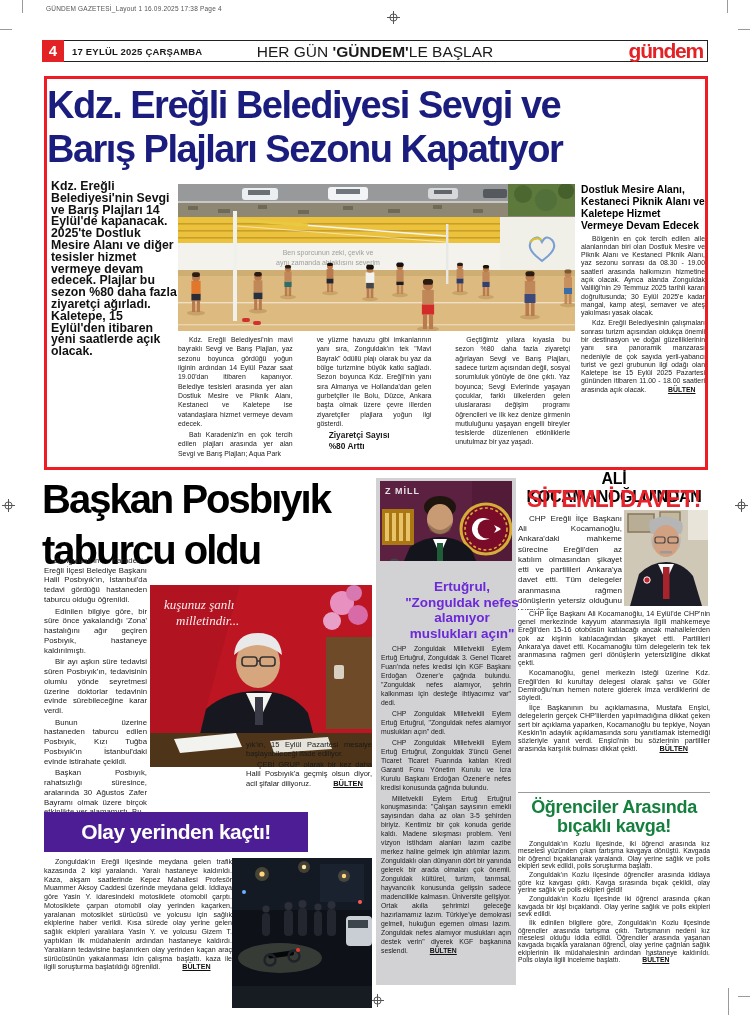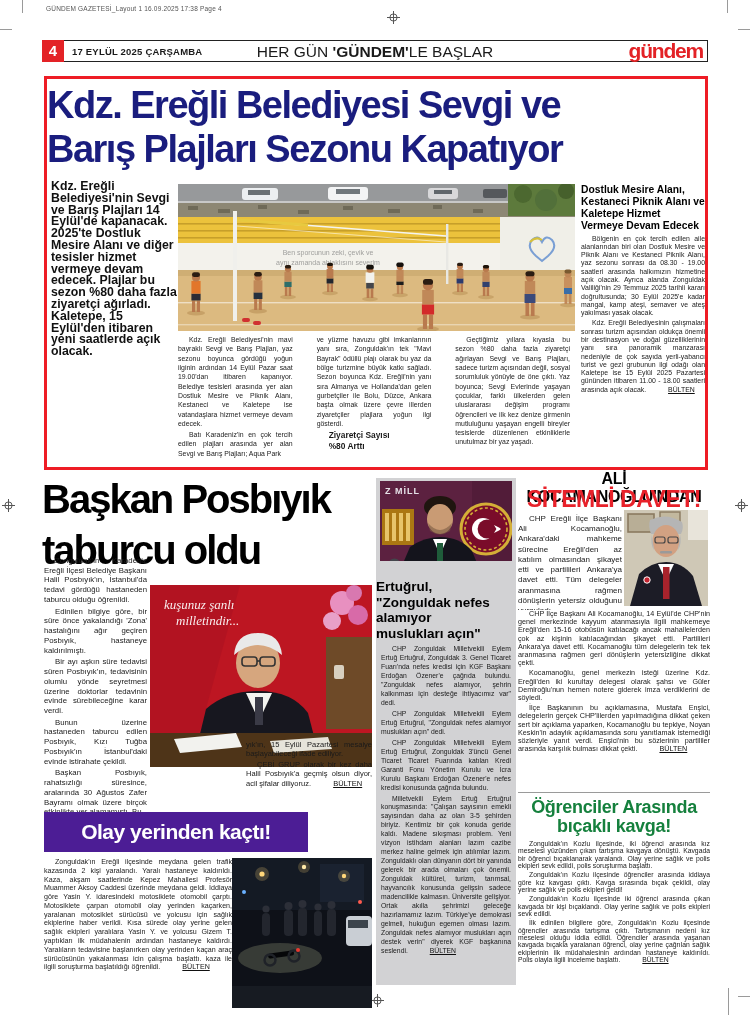--- a/index.html
+++ b/index.html
@@ -1,21 +1,21 @@
 <!DOCTYPE html>
 <html><head>
 <meta charset="utf-8">
 <style>
   html,body{margin:0;padding:0;}
   body{width:750px;height:1015px;background:#fdfdfd;font-family:"Liberation Sans",sans-serif;position:relative;overflow:hidden;color:#1a1a1a;}
   .abs{position:absolute;}
   p{margin:0 0 2px 0;}
   .jt{text-align:justify;}
   .ind p{text-indent:11px;}
-  .byline{font-weight:normal;text-decoration:underline;color:#111;padding-left:20px;}
+  .byline{font-weight:bold;text-decoration:underline;color:#111;padding-left:20px;}
   
   .printline{left:46px;top:5px;font-size:6.5px;color:#555;letter-spacing:.2px;}
   .tick{background:#9a9a9a;}
   
   .header-box{left:42px;top:40px;width:666px;height:22px;border:1.3px solid #222;box-sizing:border-box;background:#fff;}
   .pagenum{left:42px;top:40px;width:22px;height:22px;background:#e32226;color:#fff;font-weight:bold;font-size:15px;line-height:22px;text-align:center;}
   .date{left:72px;top:40px;height:22px;line-height:23px;font-size:9.5px;font-weight:bold;letter-spacing:.2px;}
   .slogan{left:42px;top:40px;width:666px;height:22px;line-height:23px;text-align:center;font-size:15.5px;}
   .slogan b{font-weight:bold;}
   .logo{right:44px;top:40px;height:22px;line-height:21px;font-size:21px;font-weight:bold;color:#e32226;letter-spacing:-1.2px;padding-right:3px;}
@@ -36,21 +36,21 @@
   .pos-photo{left:150px;top:585px;width:260px;height:182px;overflow:hidden;font-family:Liberation Serif, serif;}
   .pos-c2{left:150px;top:740px;width:91px;height:106px;font-size:7.5px;line-height:1.22;overflow:hidden;}
   .pos-c3{left:246px;top:740px;width:126px;height:106px;font-size:7.5px;line-height:1.22;overflow:hidden;}
   
   .olay-banner{left:44px;top:812px;width:264px;height:40px;background:#4c1d95;color:#fff;text-align:center;font-size:21px;font-weight:bold;line-height:40px;letter-spacing:-.5px;}
   .olay-body{left:44px;top:858px;width:188px;height:152px;font-size:7.1px;line-height:1.24;overflow:hidden;}
   .olay-photo{left:232px;top:858px;width:140px;height:150px;overflow:hidden;}
   
   .ert-panel{left:376px;top:478px;width:140px;height:507px;background:#d2d2d4;}
   .ert-photo{left:4px;top:3px;width:132px;height:80px;overflow:hidden;}
-  .ert-headline{left:0;top:101px;width:100%;text-align:left;font-weight:bold;font-size:13.5px;line-height:15.5px;color:#000000;}
+  .ert-headline{left:16px;top:101px;width:100%;text-align:center;font-weight:bold;font-size:13.5px;line-height:15.5px;color:#6d28d9;}
   .ert-body{left:5px;top:167px;width:130px;height:330px;font-size:6.8px;line-height:1.32;overflow:hidden;}
   
   .koc{left:518px;top:470px;width:192px;}
   .koc-kicker{left:0;top:0;width:100%;text-align:center;font-weight:bold;font-size:16px;letter-spacing:-.3px;color:#000000;}
   .koc-headline{left:0;top:16px;width:100%;text-align:center;font-weight:bold;font-size:23px;letter-spacing:-.5px;color:#e8212a;}
   .koc-intro{left:0;top:44px;width:104px;font-size:8px;line-height:1.28;overflow:hidden;height:96px;}
   .koc-photo{left:106px;top:40px;width:84px;height:96px;overflow:hidden;}
   .koc-body{left:0;top:140px;width:192px;height:182px;font-size:7.2px;line-height:1.14;overflow:hidden;}
   .divider{left:518px;top:792px;width:192px;height:1px;background:#9a9a9a;}
   

